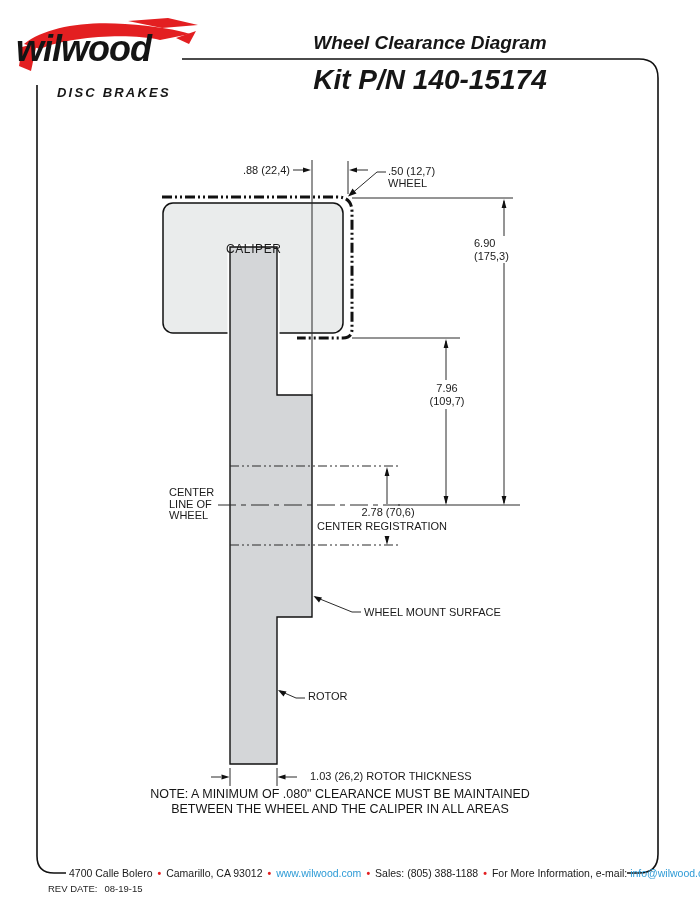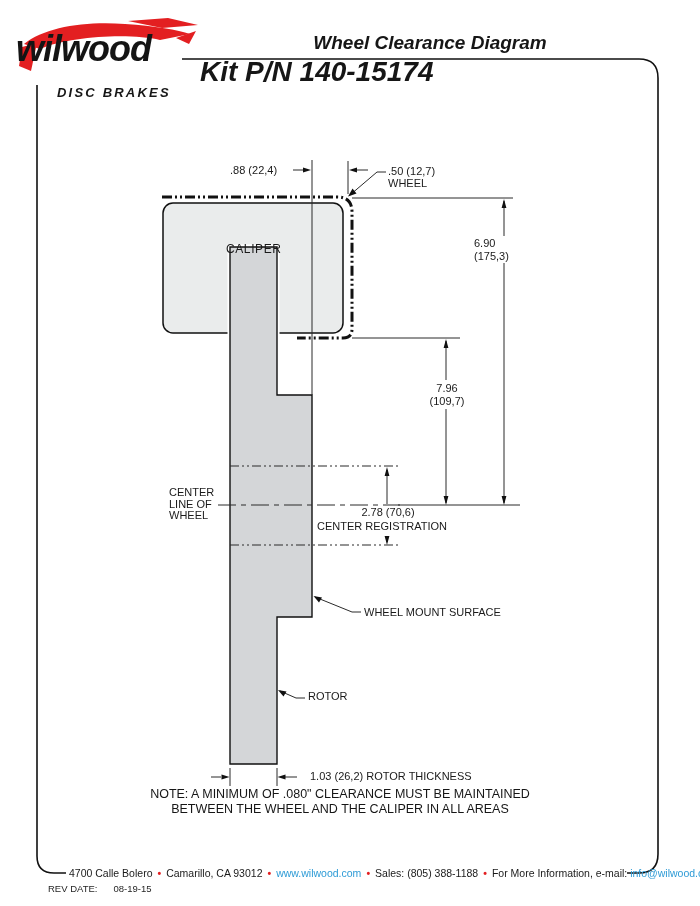--- a/index.html
+++ b/index.html
@@ -7,47 +7,47 @@
         font-family:"Liberation Sans",sans-serif;color:#111;padding-left:43px;}
   .abs{position:absolute;}
   svg{display:block;}
 
   
   .logo-svg{position:absolute;left:10px;top:16px;width:196px;height:56px;}
   .tagline{position:absolute;left:57px;top:71px;font-size:13px;font-weight:bold;font-style:italic;
            letter-spacing:2.2px;color:#161616;margin-top:14px;}
   .doc-title{position:absolute;left:200px;top:32px;width:460px;text-align:center;
              font-size:19px;font-weight:bold;font-style:italic;color:#161616;}
-  .kit-title{position:absolute;left:200px;top:56px;width:460px;text-align:left;
+  .kit-title{position:absolute;left:200px;top:64px;width:460px;text-align:center;
              font-size:28px;font-weight:bold;font-style:italic;color:#161616;}
 
   
   .lbl{position:absolute;font-size:11px;color:#1a1a1a;white-space:nowrap;line-height:12px;}
   .caliper-lbl{left:226px;top:215px;font-size:12px;letter-spacing:0.6px;margin-top:28px;}
-  .dim-overhang{left:230px;top:164px;width:60px;}
+  .dim-overhang{left:230px;top:164px;width:60px;text-align:right;}
   .radius-lbl{left:388px;top:165px;}
   .dim-height{left:474px;top:237px;width:46px;text-align:left;line-height:12.5px;}
   .dim-mount{left:422px;top:382px;width:50px;text-align:center;line-height:12.5px;}
   .cl-lbl{left:169px;top:487px;line-height:11.5px;}
   .dim-register{left:350px;top:506px;width:76px;text-align:center;}
   .register-lbl{left:317px;top:520px;}
   .wms-lbl{left:364px;top:606px;}
   .rotor-lbl{left:308px;top:690px;}
   .thickness-lbl{left:310px;top:770px;}
   .note{position:absolute;left:110px;top:787px;width:460px;text-align:center;
         font-size:12.5px;color:#161616;line-height:14.5px;}
 
   
   .footer-line{position:absolute;left:69px;top:866px;height:14px;display:flex;align-items:center;
                gap:5px;font-size:10.5px;color:#1a1a1a;white-space:nowrap;}
   .footer-line .bullet{color:#e31f21;font-weight:bold;}
   .footer-line a{color:#2e9bd6;text-decoration:none;}
   .nogap{display:flex;gap:0;}
   .rev-date{position:absolute;left:48px;top:883px;font-size:9.5px;color:#262626;
-            display:flex;gap:16px;}
+            display:flex;gap:7px;}
 </style>
 </head>
 <body>
 
 <div class="page">
 
   <svg class="abs" style="left:0;top:0;" width="700" height="906" viewBox="0 0 700 906">
 
     <g fill="none" stroke="#111" stroke-width="1.6">
       <path d="M182,59 H639 Q658,59 658,78 V854 Q658,873 639,873 H627"></path>

